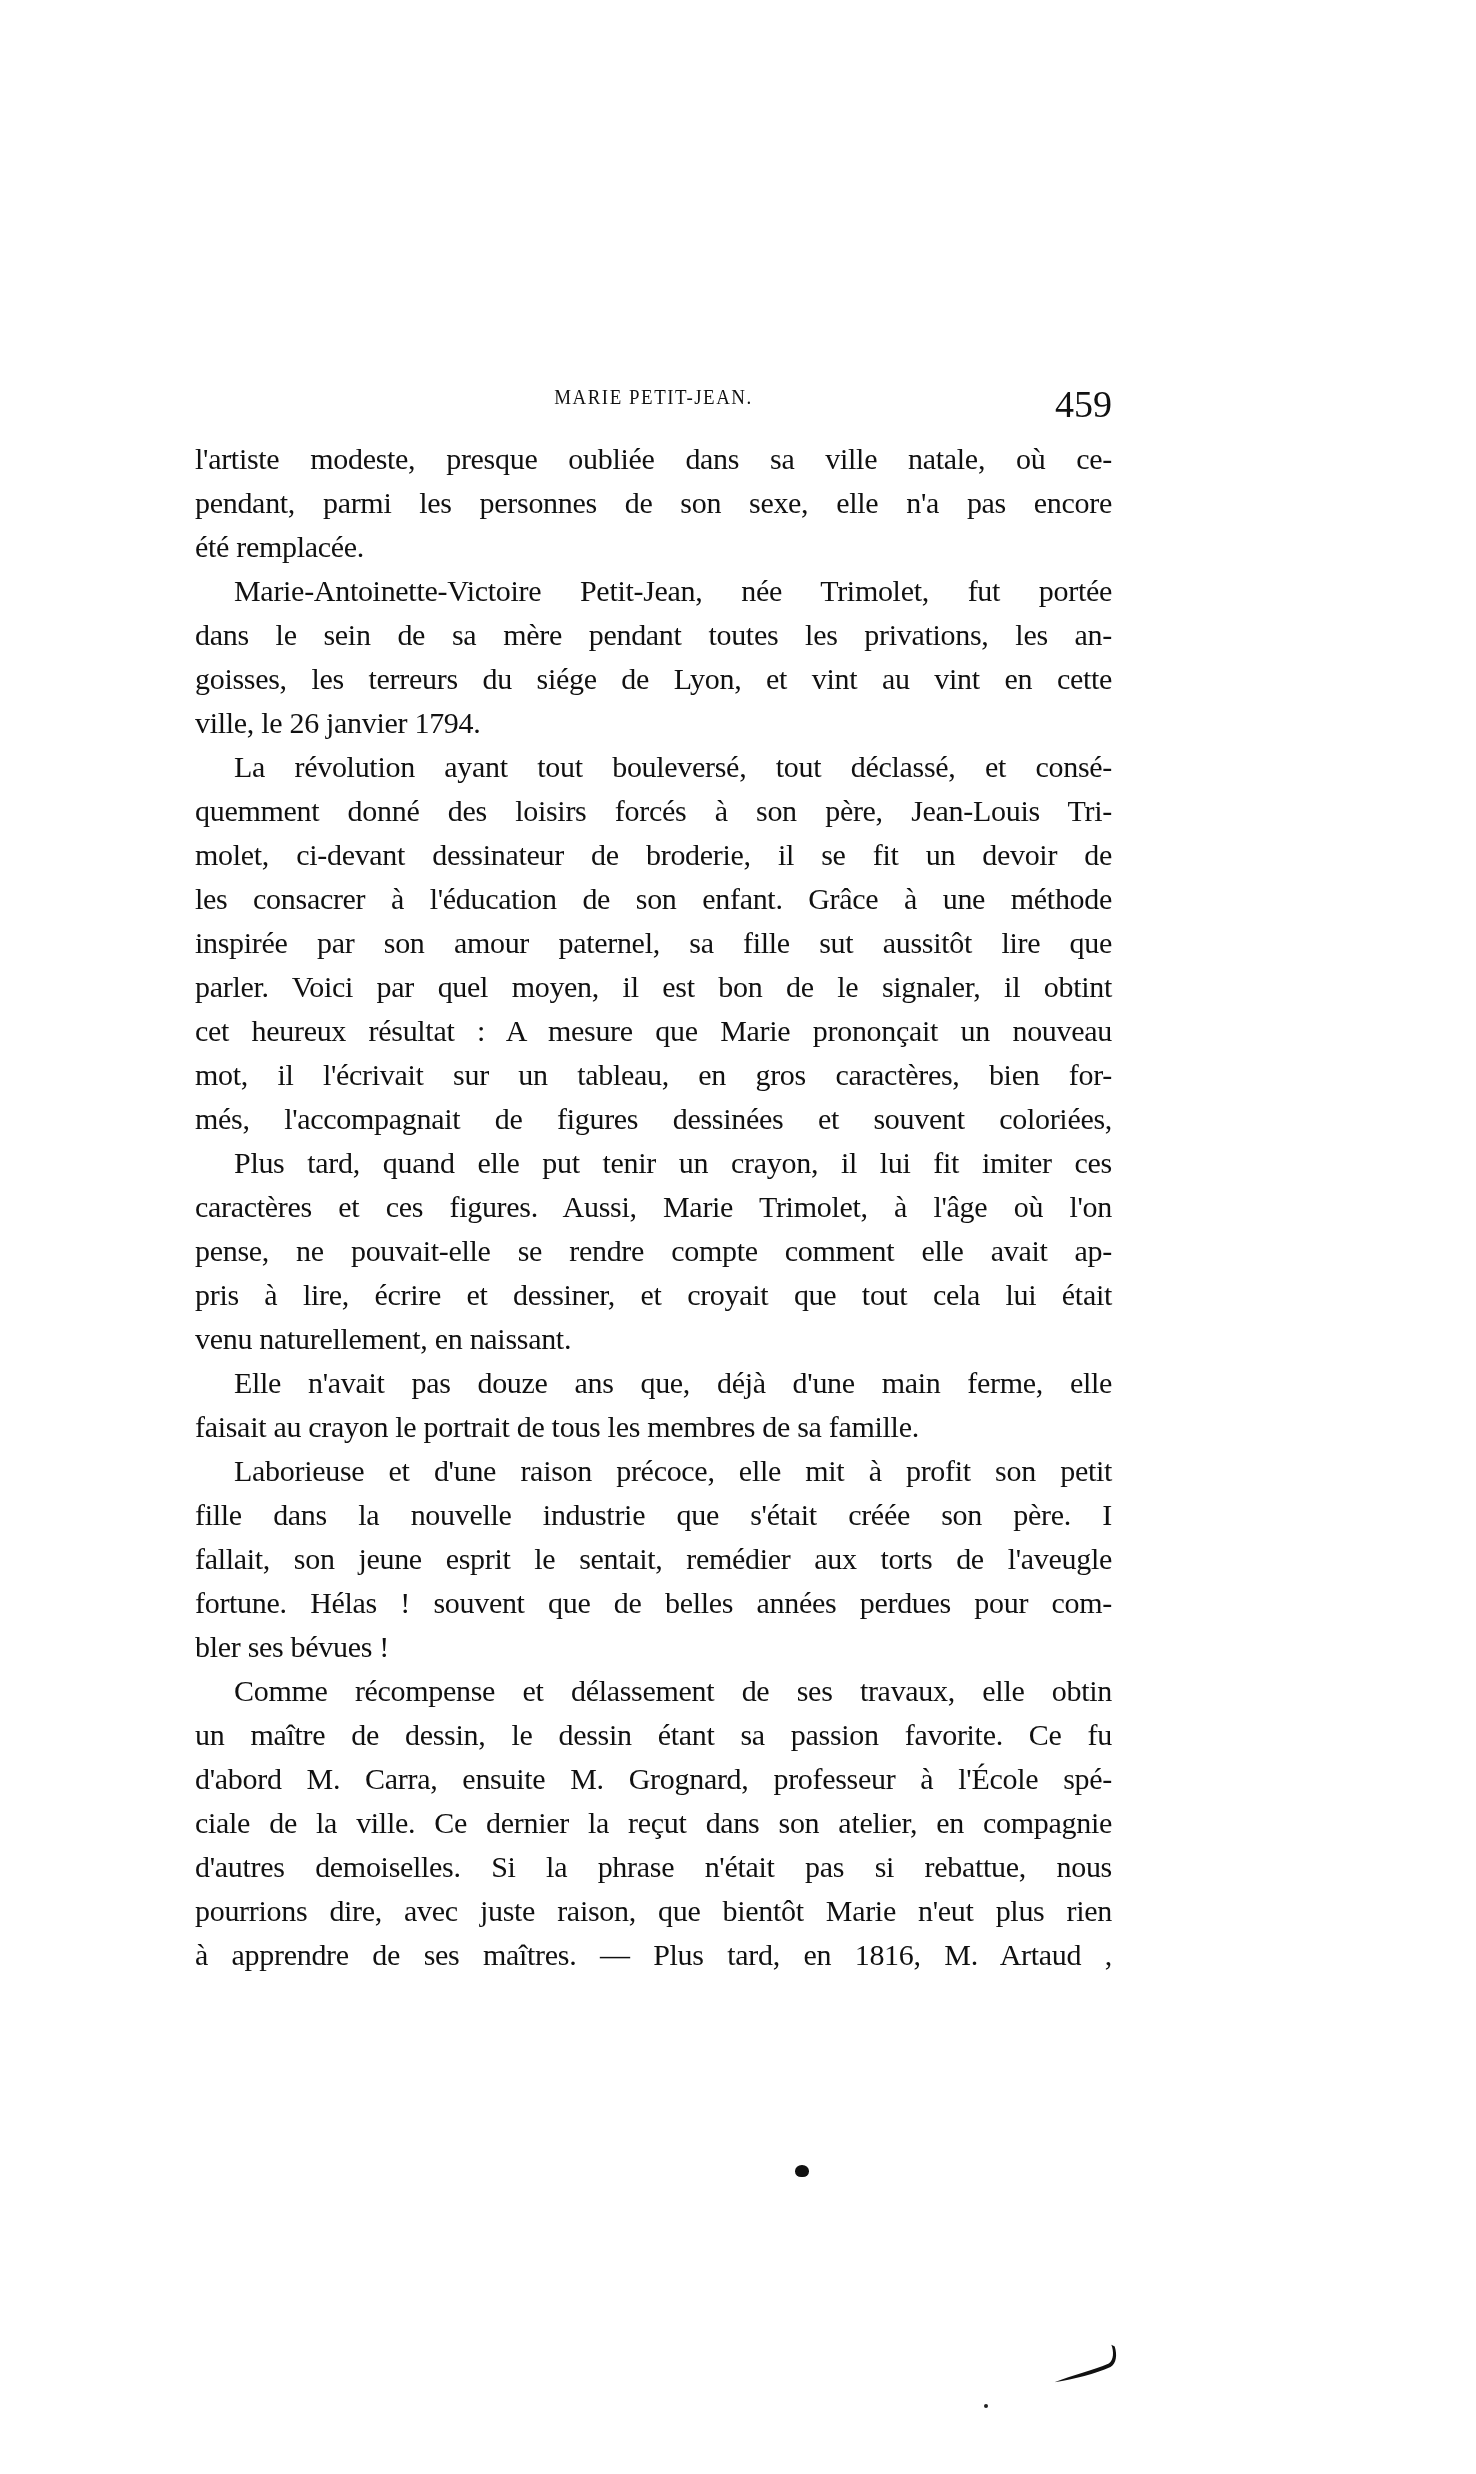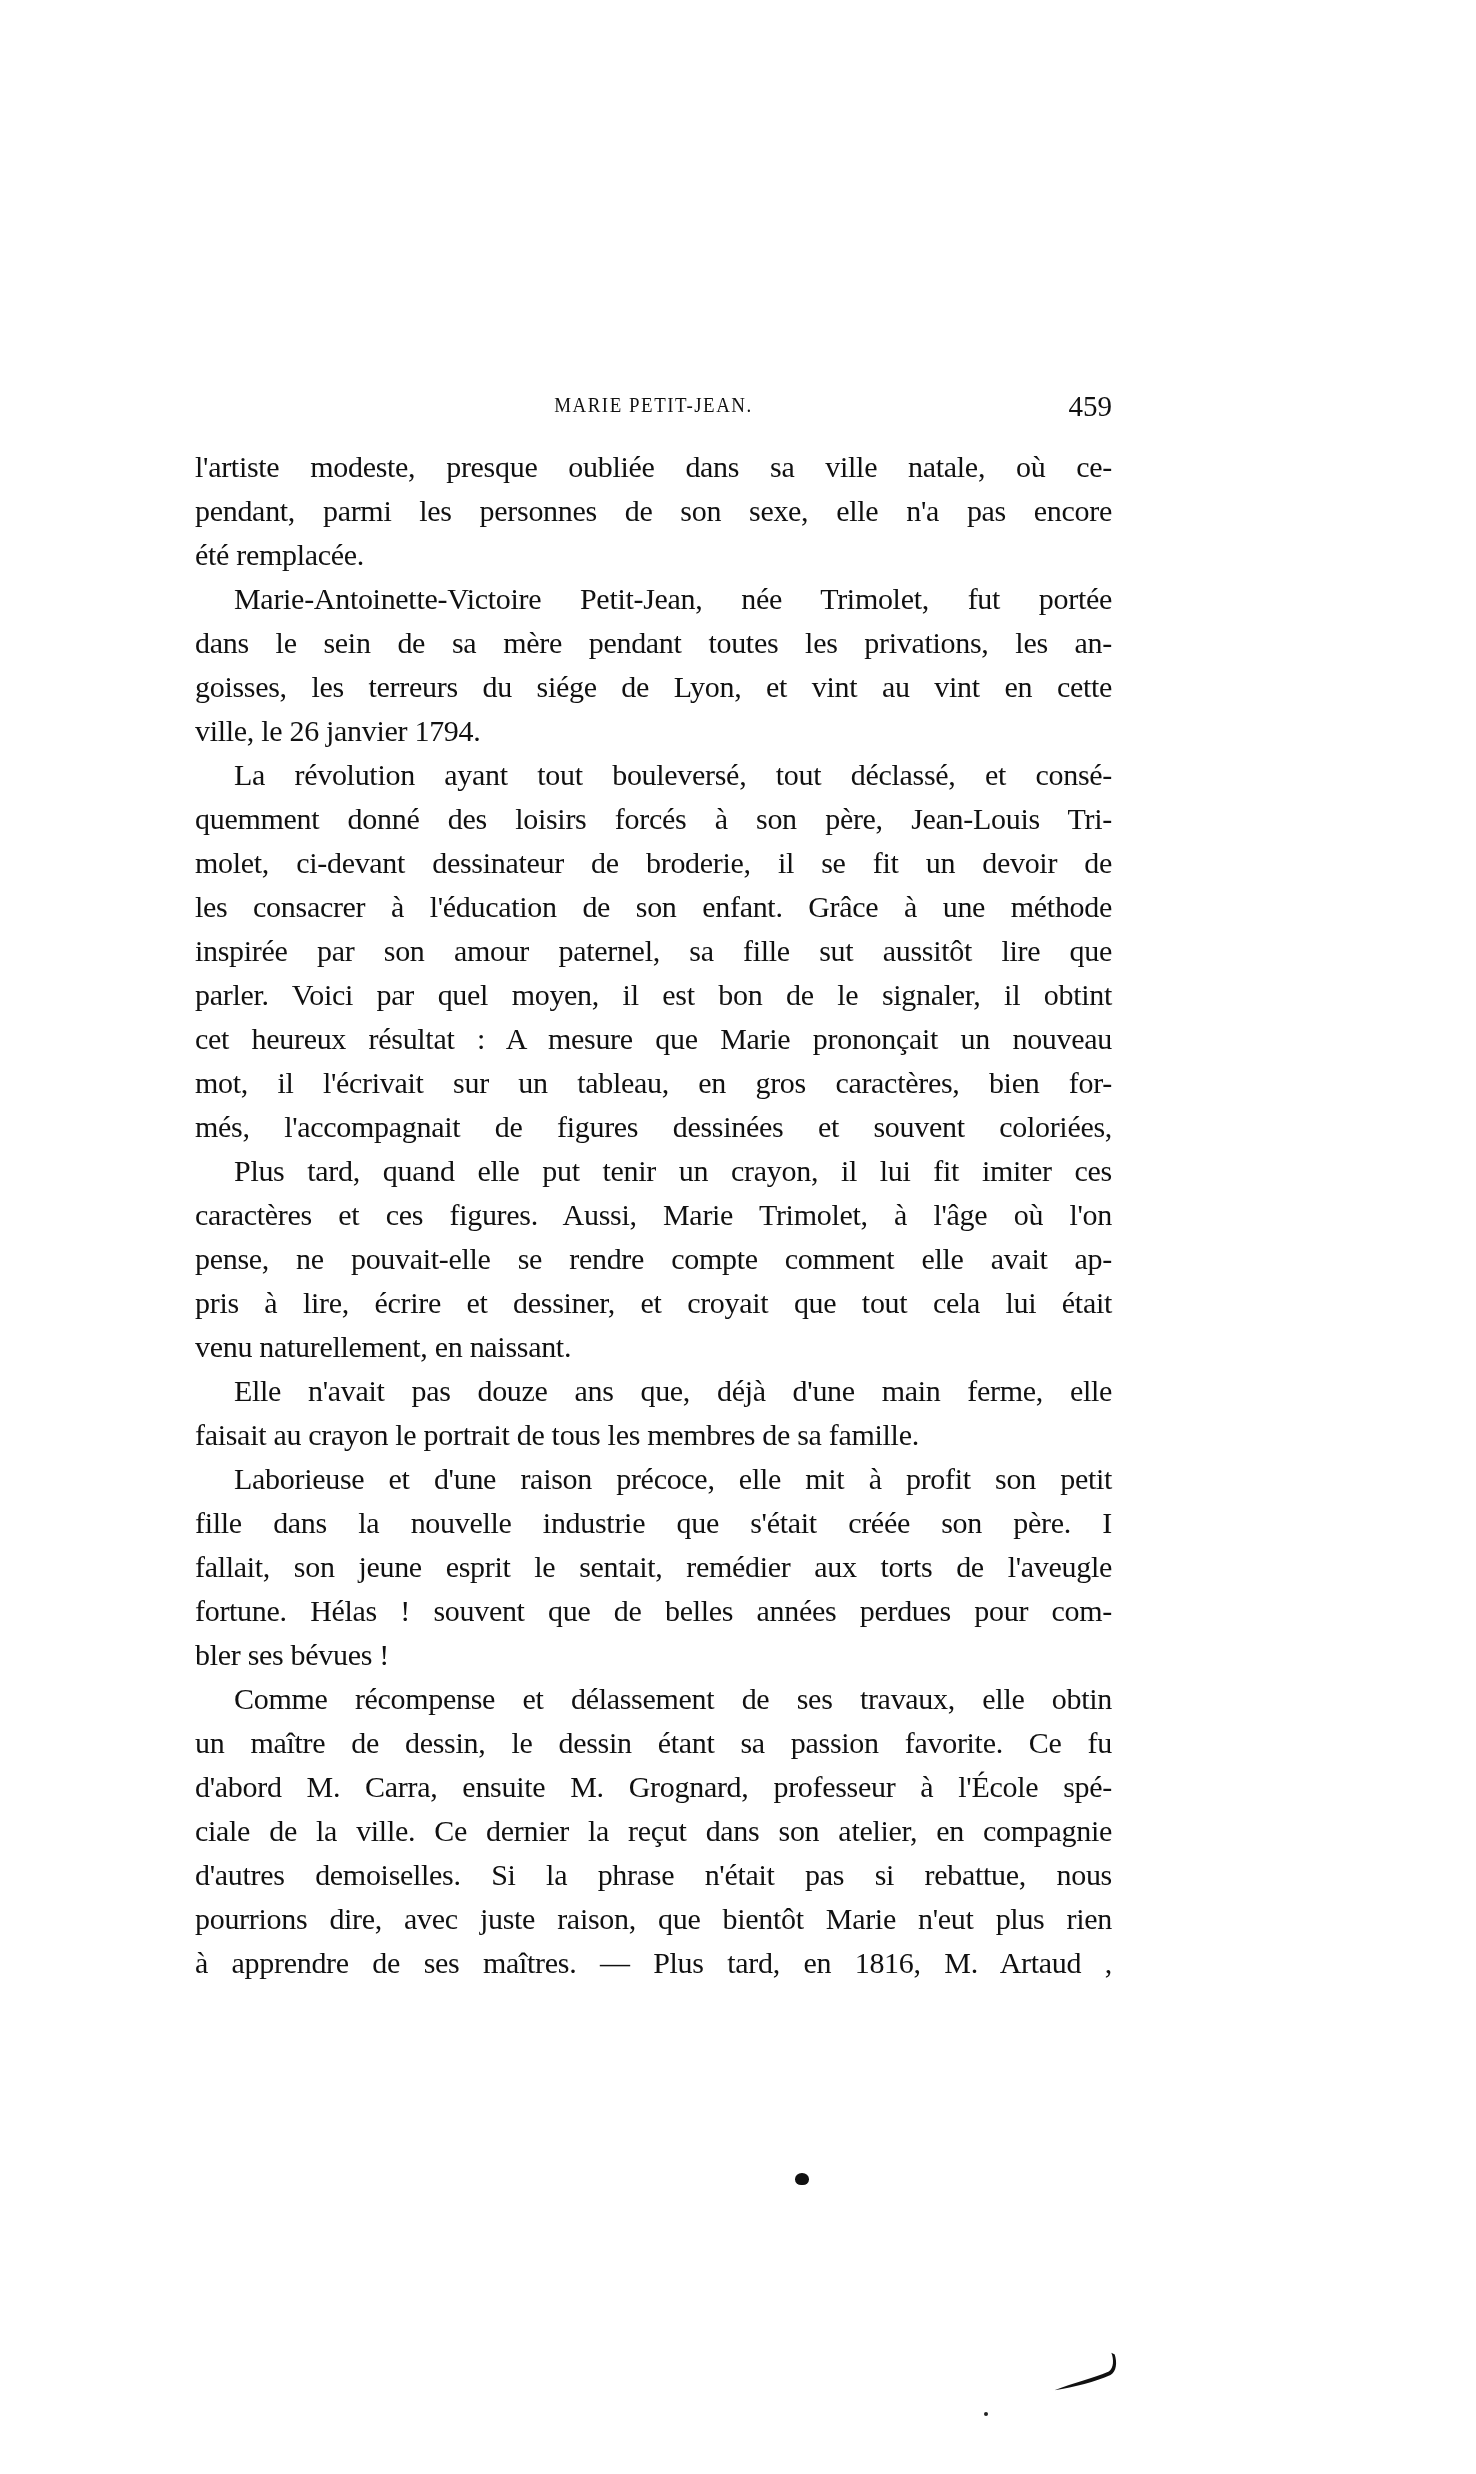--- a/index.html
+++ b/index.html
@@ -1,22 +1,22 @@
 <!DOCTYPE html>
 <html style="font-size:13.6px"><head>
 <meta charset="utf-8">
 <style>
   html, body { margin: 0; padding: 0; background: #ffffff; }
   body { width: 1477px; height: 2475px; position: relative; overflow: hidden;
          font-family: "Liberation Serif", "DejaVu Serif", serif; color: #111; }
-  .page { position: absolute; left: 0; top: 0; width: 1477px; height: 2449px; background: #fff; margin-top: 8px; }
+  .page { position: absolute; left: 0; top: 0; width: 1477px; height: 2449px; background: #fff; }
   .running-head { position: absolute; top: 385px; left: 195px; width: 917px; height: 34px; }
   .running-title { position: absolute; left: 0; right: 0; text-align: center;
                    font-size: 21px; letter-spacing: 1.7px; transform: scaleX(0.9); }
-  .page-number { position: absolute; right: 0; top: -3.4px; font-size: 29px; }
+  .page-number { position: absolute; right: 0; top: -3.4px; font-size: 38px; }
   .body-text { position: absolute; top: 437px; left: 195px; width: 917px; }
   .line { height: 44px; line-height: 44px; font-size: 30px; white-space: nowrap;
           text-align: justify; text-align-last: justify; letter-spacing: -0.3px; }
   .line.last { text-align-last: left; }
   .line.indent { padding-left: 39px; }
   .ornament { position: absolute; left: 795px; top: 2165px; width: 13.6px; height: 12px;
               background: #111; border-radius: 50% 50% 45% 45%; }
   .speck { position: absolute; width: 4.2px; height: 4.2px; background: #222; border-radius: 50%; }
   .pen-mark { position: absolute; left: 1051px; top: 2338px; width: 68px; height: 51px; }
 </style>

